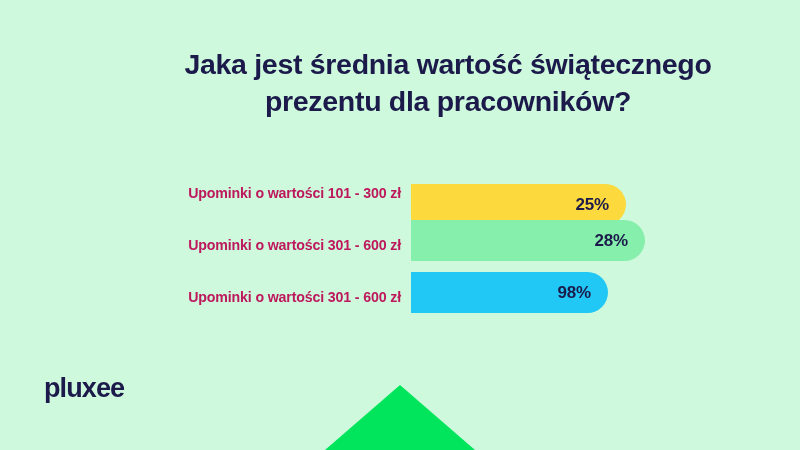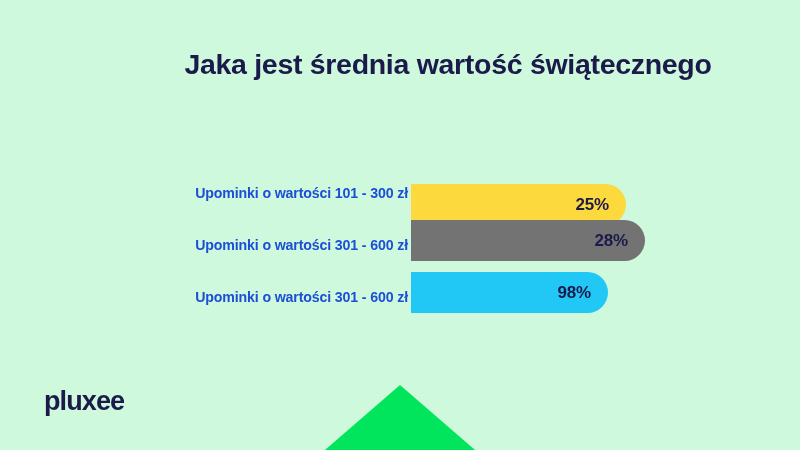--- a/index.html
+++ b/index.html
@@ -55,25 +55,25 @@
   .bar-row {
     position: relative;
     display: flex;
     align-items: center;
     height: 41px;
     margin-bottom: 11px;
   }
   .bar-label {
     width: 411px;
     text-align: right;
-    padding-right: 3px;
+    padding-right: 10px;
     box-sizing: border-box;
     font-size: 14.2px;
     font-weight: bold;
-    color: #1d4ed8;
+    color: #be185d;
     letter-spacing: -0.15px;
     white-space: nowrap;
     margin-top: 8px;
   }
   .bar-track {
     position: relative;
     flex: 1 1 auto;
     height: 41px;
   }
   .bar-fill {
@@ -92,21 +92,21 @@
     font-size: 17px;
     font-weight: bold;
     color: #1b1a4a;
     letter-spacing: -0.2px;
   }
 
   
   #logo {
     position: absolute;
     left: 44px;
-    top: 388px;
+    top: 375px;
     font-size: 27px;
     font-weight: bold;
     color: #1b1a4a;
     letter-spacing: -0.9px;
     line-height: 1;
   }
 
   
   #triangle {
     position: absolute;
@@ -119,37 +119,38 @@
     border-bottom: 65px solid #00e55c;
   }
 </style>
 </head>
 <body>
 
 <div id="poster" style="background: rgb(206, 249, 220);">
 
   <div id="title-block">
     <span class="title-line">Jaka jest średnia wartość świątecznego</span>
+    <span class="title-line">prezentu dla pracowników?</span>
   </div>
 
   <div id="chart">
 
     <div class="bar-row">
       <div class="bar-label">Upominki o wartości 101 - 300 zł</div>
       <div class="bar-track">
         <div class="bar-fill" style="width: 215px; background: rgb(252, 217, 60); margin-top: 16px;">
           <span class="bar-value">25%</span>
         </div>
       </div>
     </div>
 
     <div class="bar-row">
       <div class="bar-label">Upominki o wartości 301 - 600 zł</div>
       <div class="bar-track">
-        <div class="bar-fill" style="width: 234px; background: #737373;">
+        <div class="bar-fill" style="width: 234px; background: #86efac;">
           <span class="bar-value">28%</span>
         </div>
       </div>
     </div>
 
     <div class="bar-row">
       <div class="bar-label">Upominki o wartości 301 - 600 zł</div>
       <div class="bar-track">
         <div class="bar-fill" style="width: 197px; background: rgb(34, 200, 245);">
           <span class="bar-value">98%</span>

